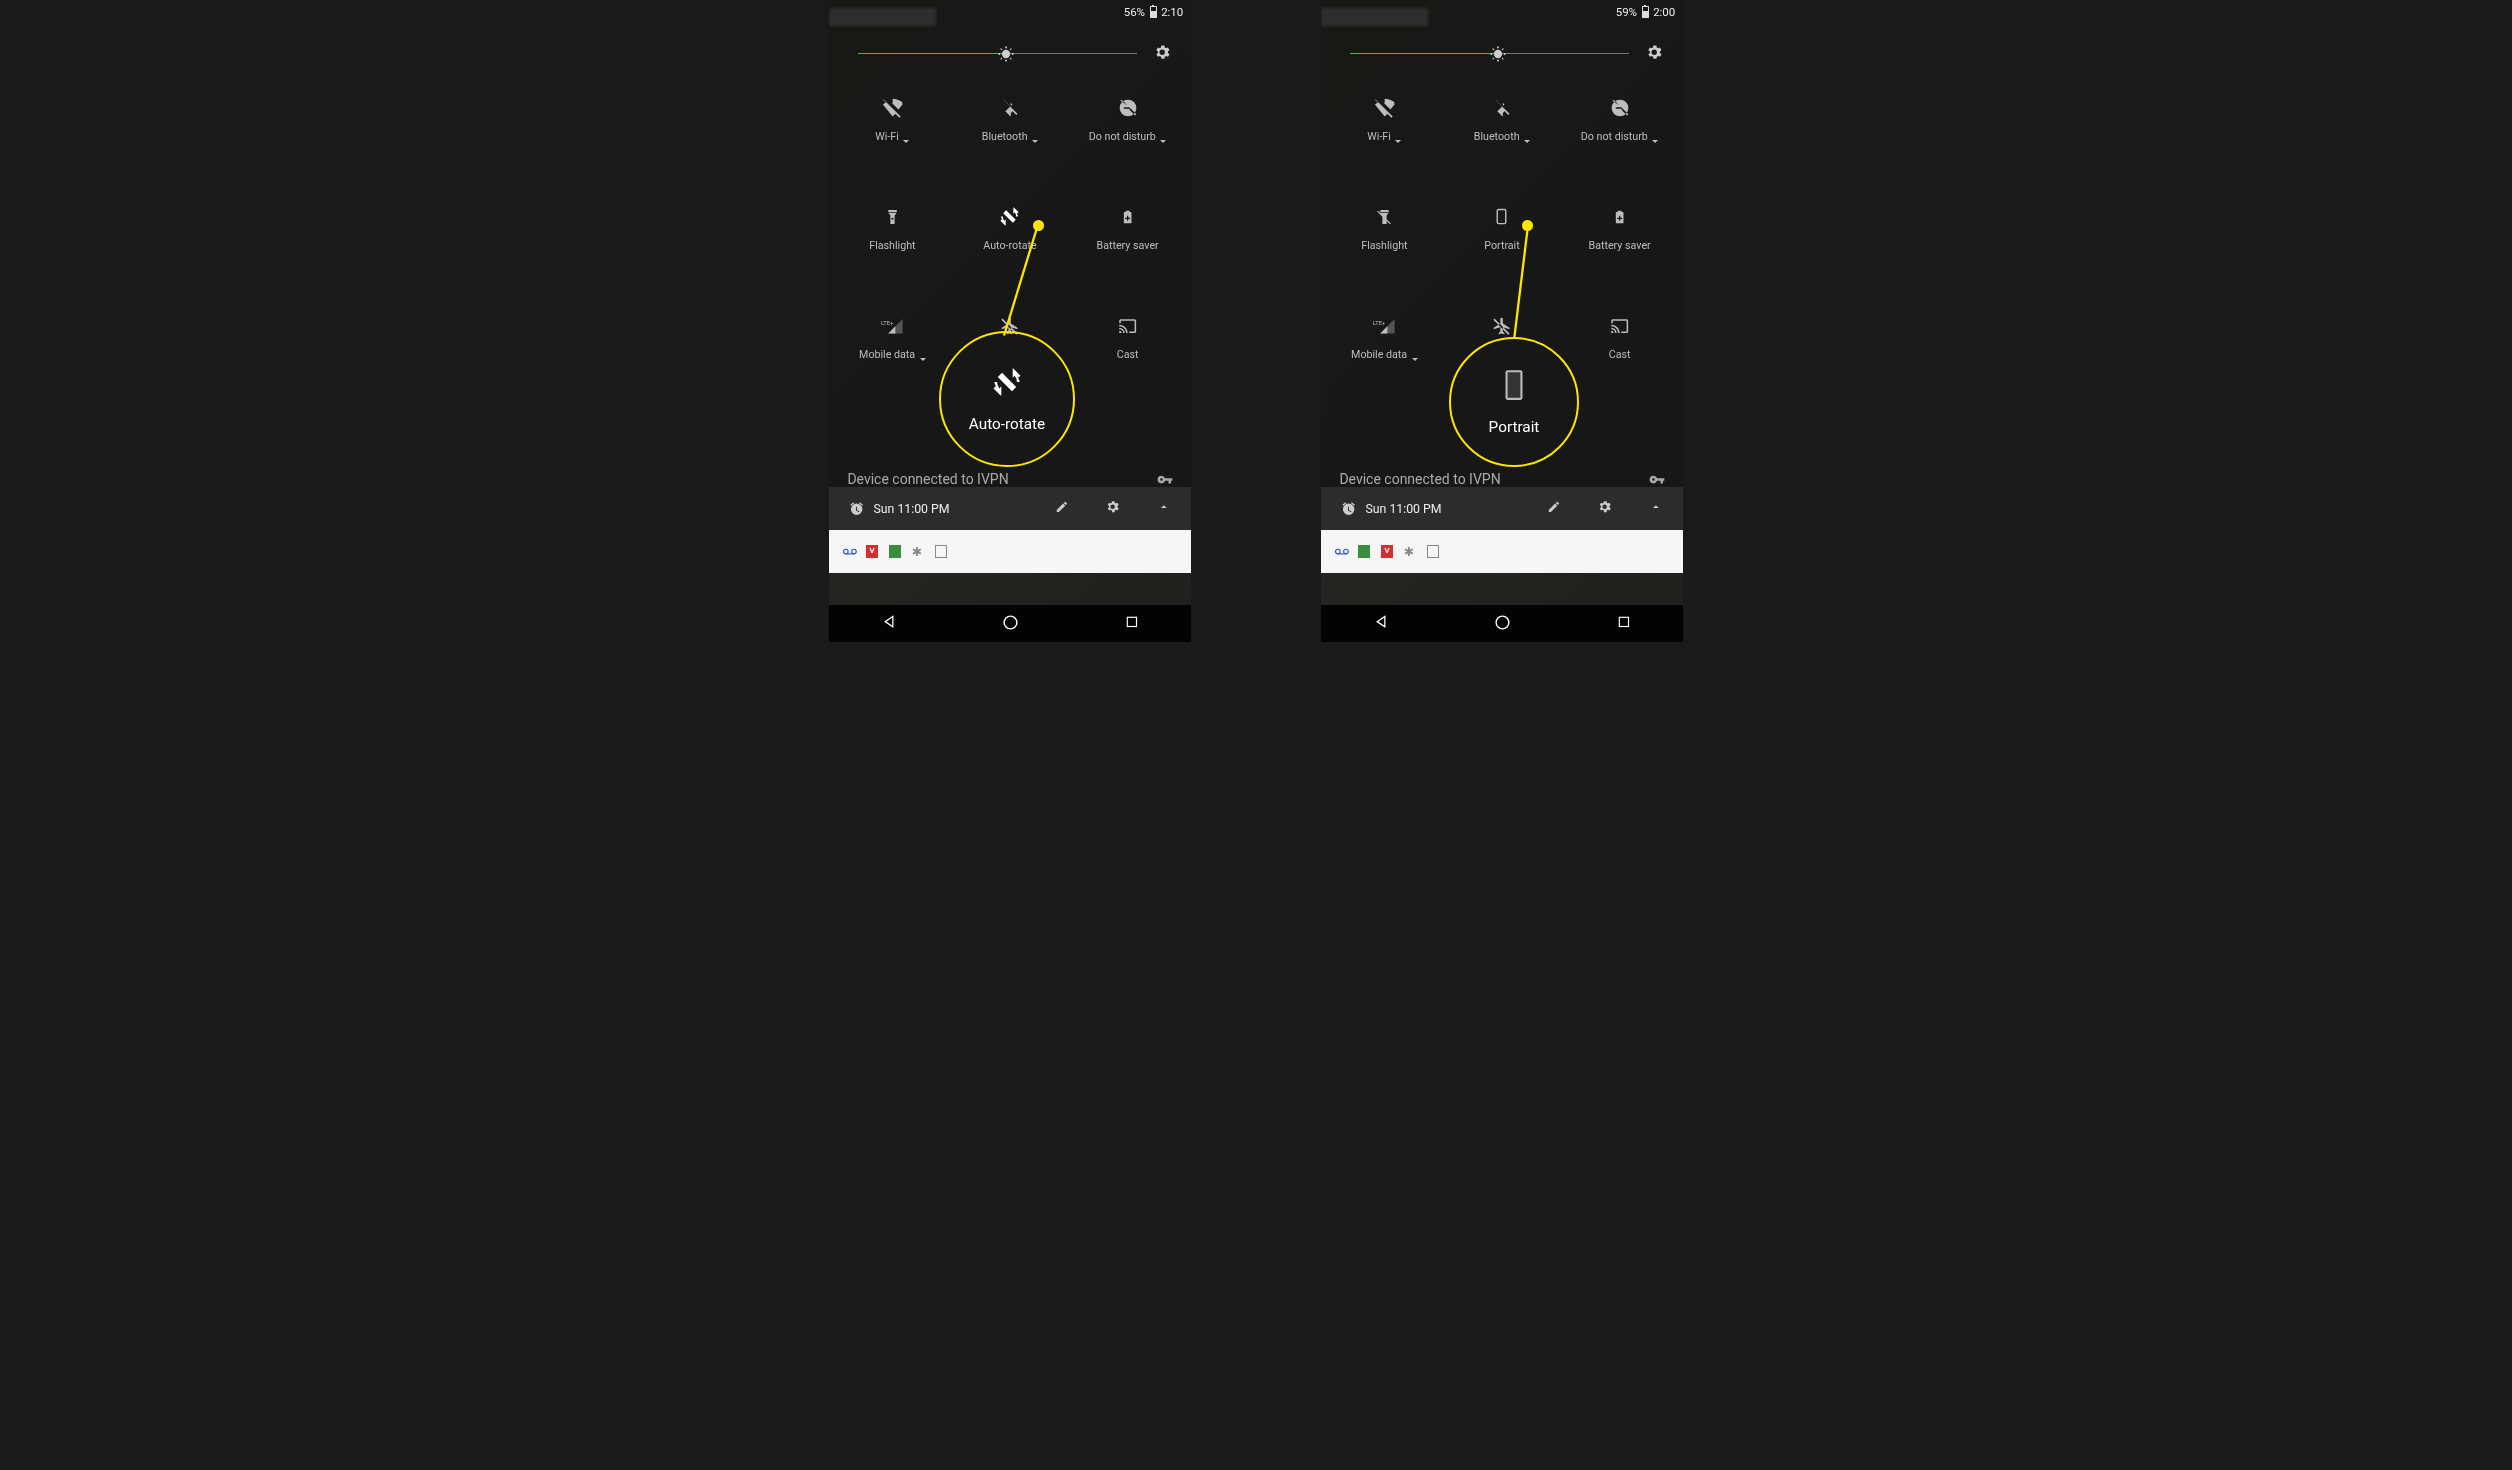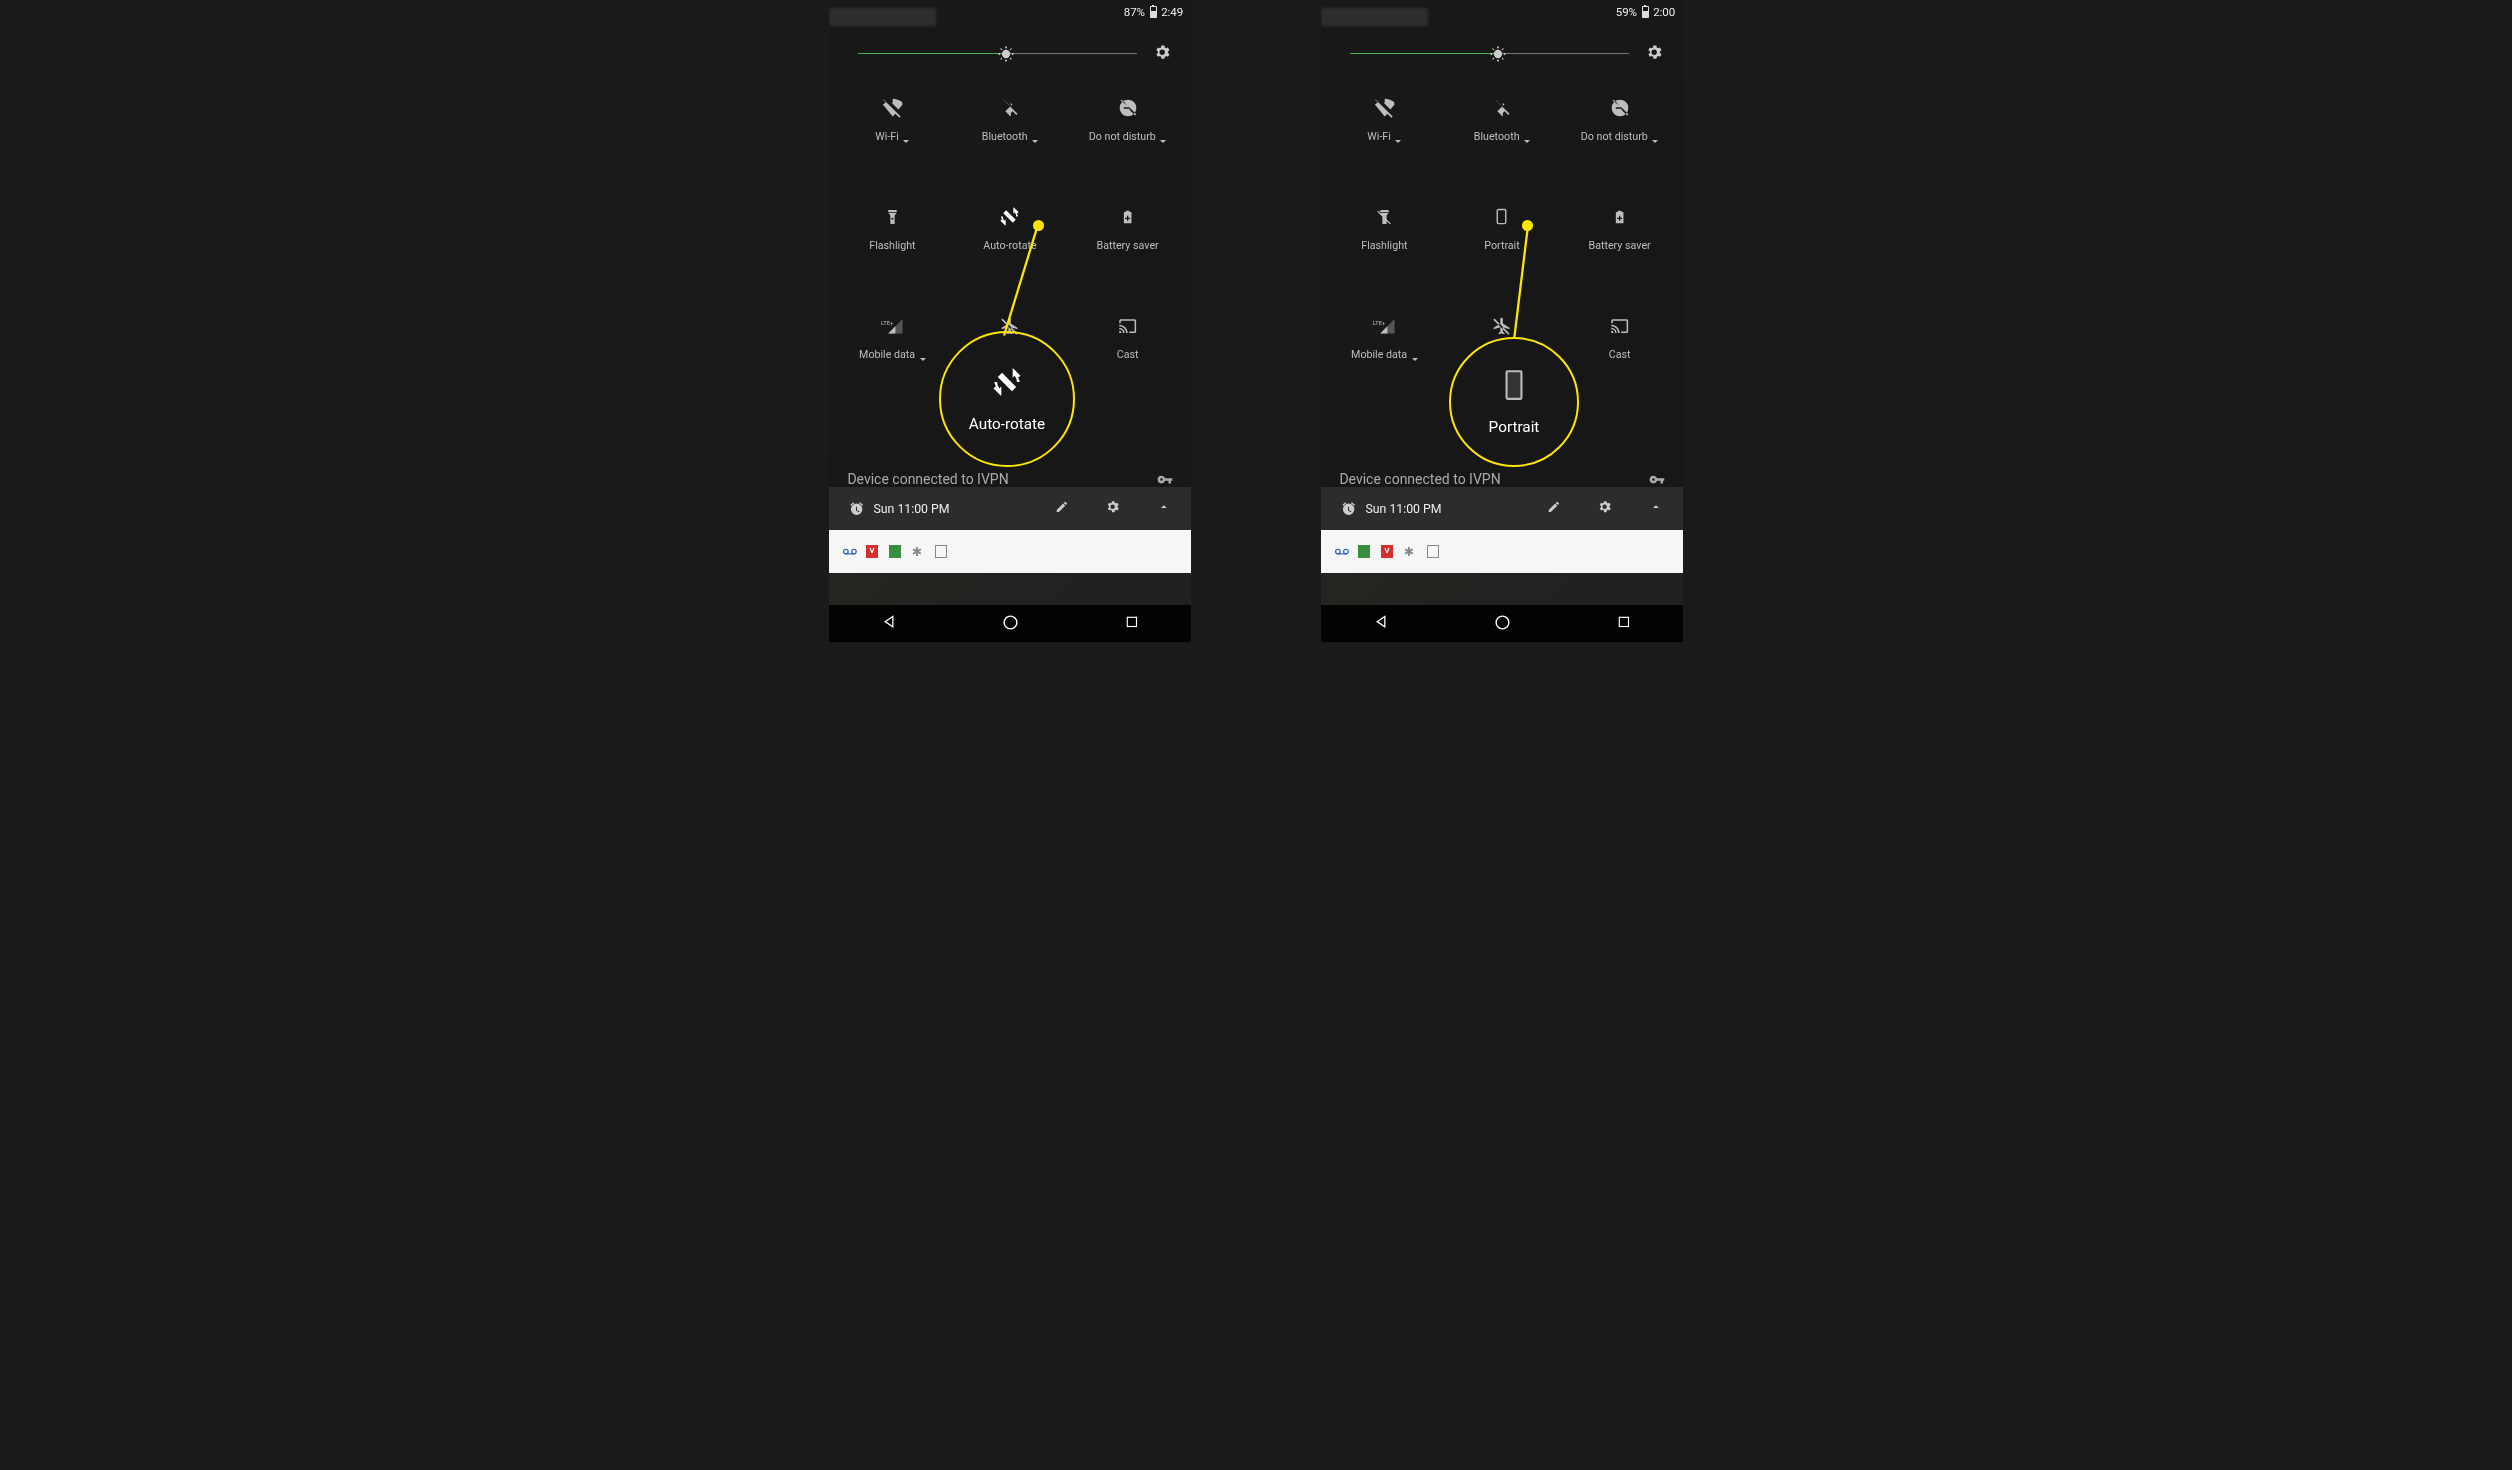--- a/index.html
+++ b/index.html
@@ -240,25 +240,25 @@
   }
   
 </style>
 </head>
 <body>
 
 <div class="phone">
   <div class="shade">
     <div class="blur-left"></div>
     <div class="statusbar">
-      <span>87%</span>
+      <span>56%</span>
       <span class="battery-icon">
           <span class="fill" style="height:60%"></span>
         </span>
-      <span>2:49</span>
+      <span>2:10</span>
     </div>
 
     <div class="brightness">
       <div class="slider">
         <div class="filled" style="width:53%"></div>
         <div class="thumb" style="left:53%">
           <svg width="20" height="20" viewBox="0 0 24 24" class="bright-svg">
               <path d="M12 7a5 5 0 100 10 5 5 0 000-10zm0-5l1.5 3h-3L12 2zm0 20l-1.5-3h3L12 22zM2 12l3-1.5v3L2 12zm20 0l-3 1.5v-3L22 12zM4.9 4.9l2.8 1.4-1.4 1.4L4.9 4.9zm14.2 14.2l-2.8-1.4 1.4-1.4 1.4 2.8zM4.9 19.1l1.4-2.8 1.4 1.4-2.8 1.4zm14.2-14.2l-1.4 2.8-1.4-1.4 2.8-1.4z"></path>
             </svg>
         </div>

